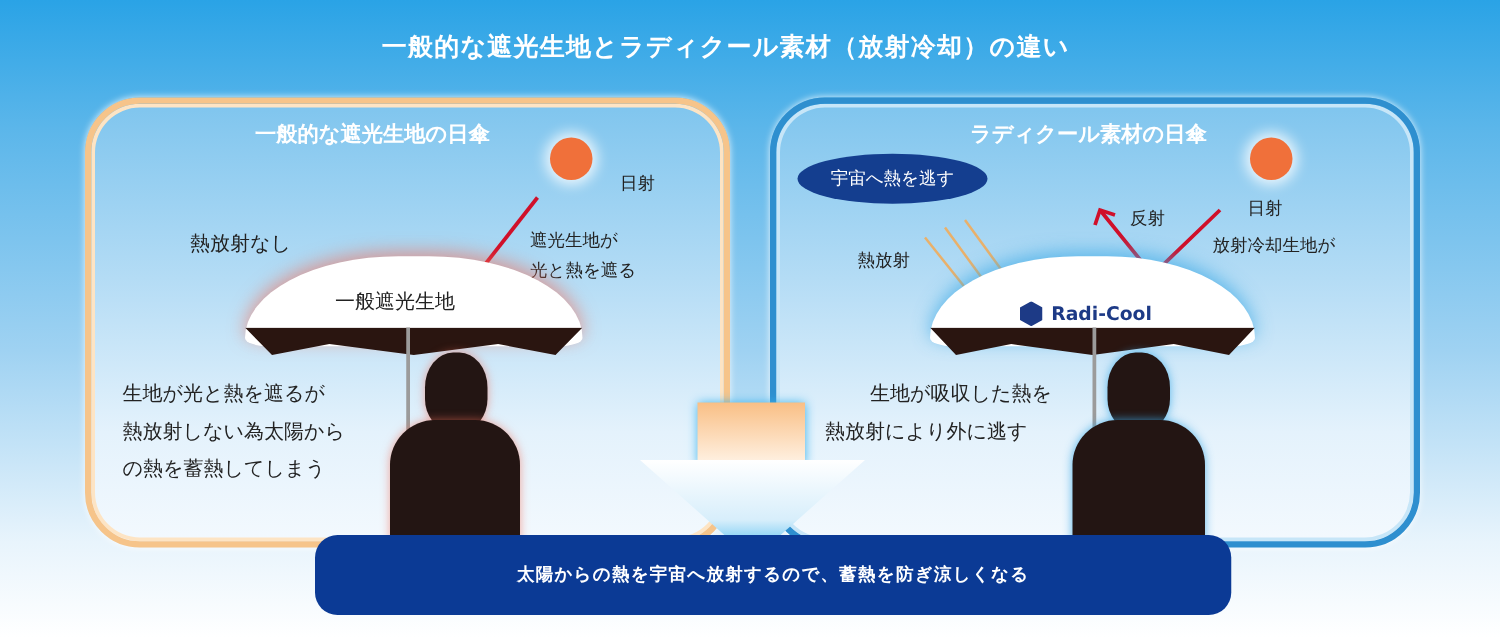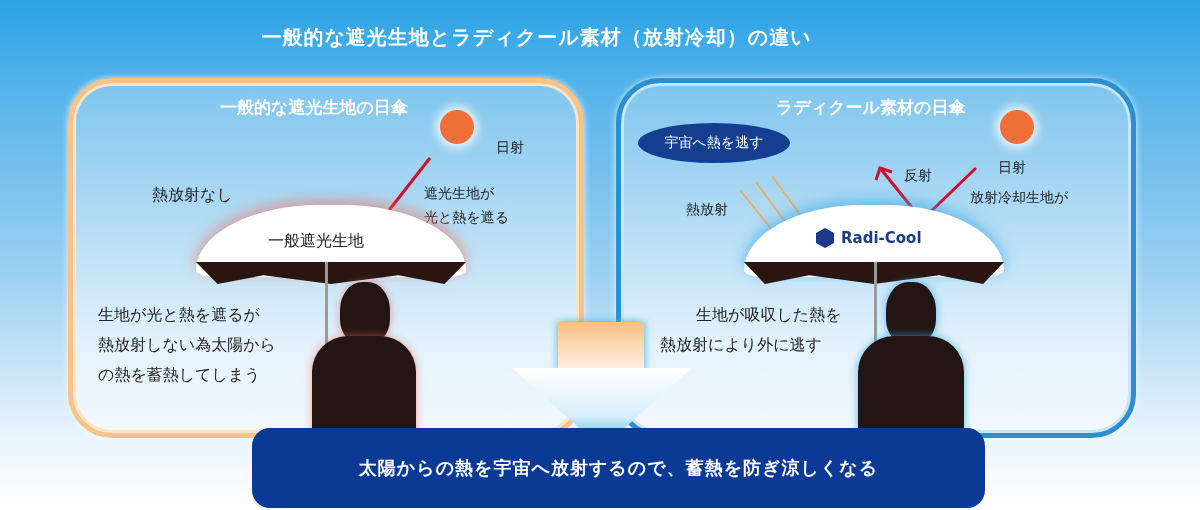--- a/index.html
+++ b/index.html
@@ -1,46 +1,46 @@
 <!DOCTYPE html>
 <html><head>
 <meta charset="utf-8">
 <style>
   html,body{margin:0;padding:0;}
   body{width:1200px;height:510px;overflow:hidden;font-family:"DejaVu Sans","Liberation Sans",sans-serif;}
   #stage{position:relative;width:1200px;height:510px;background:linear-gradient(180deg,#2aa3e6 0%,#5bb6ea 20%,#9fd2f2 55%,#e8f4fc 85%,#ffffff 100%);overflow:hidden;}
-  .main-title{position:absolute;left:0;width:1073px;top:24px;text-align:center;color:#fff;font-size:20px;font-weight:bold;letter-spacing:1px;}
+  .main-title{position:absolute;left:0;width:1073px;top:24px;text-align:center;color:#fff;font-size:20px;font-weight:bold;letter-spacing:1px;padding-left:44px;}
   .panel{position:absolute;top:78px;height:360px;border-radius:44px;box-sizing:border-box;background:linear-gradient(180deg,#7fc5ee 0%,#b4dcf5 40%,#e4f2fc 75%,#f3f9fe 100%);}
   .panel.left{left:68px;width:516px;border:5px solid #f6c48a;box-shadow:0 0 0 3px #fde4c4 inset,0 0 6px rgba(255,255,255,.8);}
   .panel.right{left:616px;width:520px;border:5px solid #2e8fcf;box-shadow:0 0 0 3px #c7e6f8 inset,0 0 6px rgba(255,255,255,.8);}
   .panel-title{position:absolute;top:18px;color:#fff;font-size:17px;font-weight:bold;}
   .lbl{position:absolute;color:#222;font-size:14px;line-height:22px;white-space:nowrap;}
   .lbl.big{font-size:16px;line-height:30px;}
   .sun{position:absolute;width:34px;height:34px;border-radius:50%;background:#f0703a;box-shadow:0 0 10px 4px rgba(255,255,255,.8);}
   .sun::before{content:"";position:absolute;left:-10px;top:-10px;width:54px;height:54px;background:radial-gradient(circle,transparent 55%,transparent 56%);border-radius:50%;}
   .umbrella-top{position:absolute;height:72px;background:#fff;border-radius:50% 50% 8% 8% / 100% 100% 10% 10%;}
   .umbrella-under{position:absolute;height:22px;background:#2a1510;clip-path:polygon(0 0,100% 0,92% 100%,75% 60%,50% 100%,25% 60%,8% 100%);}
   .pole{position:absolute;width:3px;background:#9b9b9b;}
   .person-head{position:absolute;width:50px;height:62px;background:#231513;border-radius:45% 45% 40% 40%;}
   .person-body{position:absolute;background:#231513;border-radius:36px 36px 0 0;}
   .bubble{position:absolute;left:638px;top:123px;width:152px;height:40px;border-radius:50%;background:#143e8f;color:#fff;font-size:14px;display:flex;align-items:center;justify-content:center;}
-  .logo{position:absolute;left:815px;top:228px;display:flex;align-items:center;gap:6px;color:#1d3a86;font-size:15px;font-weight:bold;}
+  .logo{position:absolute;left:815px;top:241px;display:flex;align-items:center;gap:6px;color:#1d3a86;font-size:15px;font-weight:bold;}
   .hex{width:20px;height:20px;background:#1d3a86;clip-path:polygon(50% 0,95% 25%,95% 75%,50% 100%,5% 75%,5% 25%);position:relative;}
-  .banner{position:absolute;left:252px;top:428px;width:733px;height:80px;border-radius:18px;background:#0b3a95;color:#fff;font-size:18px;font-weight:bold;display:flex;align-items:center;justify-content:center;letter-spacing:1px;}
+  .banner{position:absolute;left:252px;top:428px;width:733px;height:64px;border-radius:18px;background:#0b3a95;color:#fff;font-size:14px;font-weight:bold;display:flex;align-items:center;justify-content:center;letter-spacing:1px;}
   .arrow-stem{position:absolute;left:558px;top:322px;width:86px;height:50px;background:linear-gradient(180deg,#f9bf85,#fff3e6);box-shadow:0 0 8px #36b2ec;}
   .arrow-head{position:absolute;left:512px;top:368px;width:180px;height:80px;background:linear-gradient(180deg,#fff 0%,#d7eefb 60%,#35b4ee 100%);clip-path:polygon(0 0,100% 0,50% 100%);}
 </style>
 </head>
 <body>
 
 <div id="stage">
   <div class="main-title">一般的な遮光生地とラディクール素材（放射冷却）の違い</div>
 
   <div class="panel left"></div>
-  <div class="panel-title" style="left:220px;top:96px;">一般的な遮光生地の日傘</div>
+  <div class="panel-title" style="left:204px;top:96px;">一般的な遮光生地の日傘</div>
   <div class="sun" style="left:440px;top:110px;"></div>
   <div class="lbl" style="left:496px;top:136px;">日射</div>
   <div class="lbl big" style="left:152px;top:180px;">熱放射なし</div>
   <div class="lbl" style="left:424px;top:182px;">遮光生地が</div>
   <div class="lbl" style="left:424px;top:206px;">光と熱を遮る</div>
   <svg style="position:absolute;left:360px;top:150px" width="80" height="90">
       <line x1="70" y1="8" x2="12" y2="82" stroke="#d0102a" stroke-width="3"></line>
     </svg>
   <div class="umbrella-top" style="left:196px;top:205px;width:270px;box-shadow:0 -4px 14px rgba(240,110,90,.6);"></div>
   <div class="lbl big" style="left:268px;top:226px;font-size:16px;">一般遮光生地</div>

